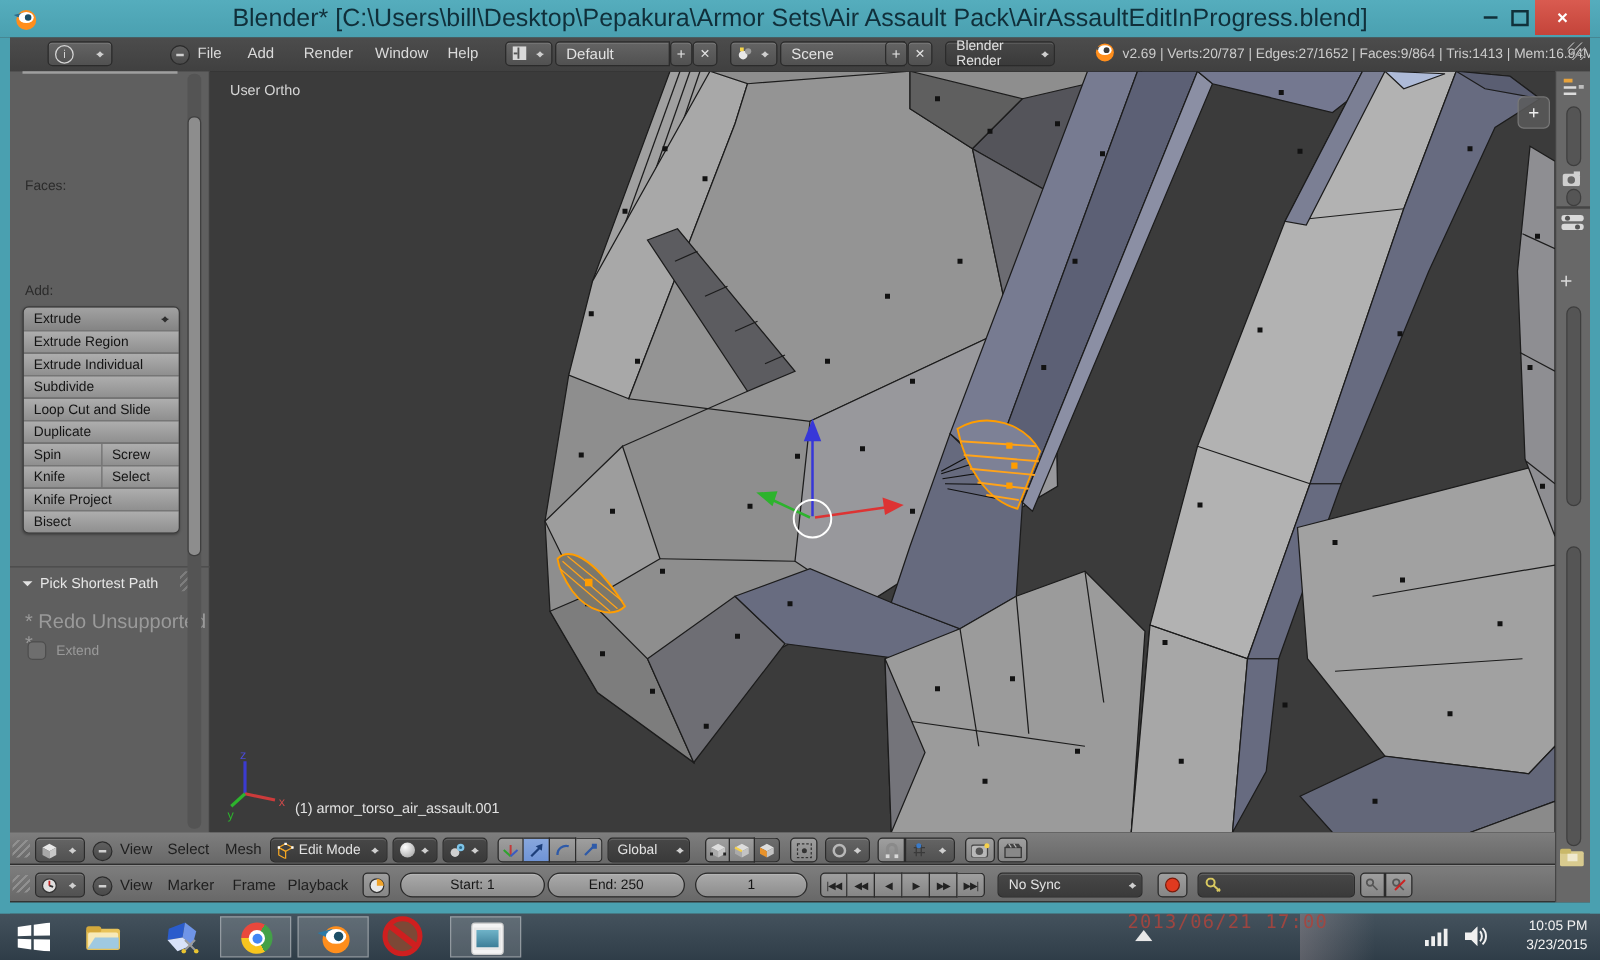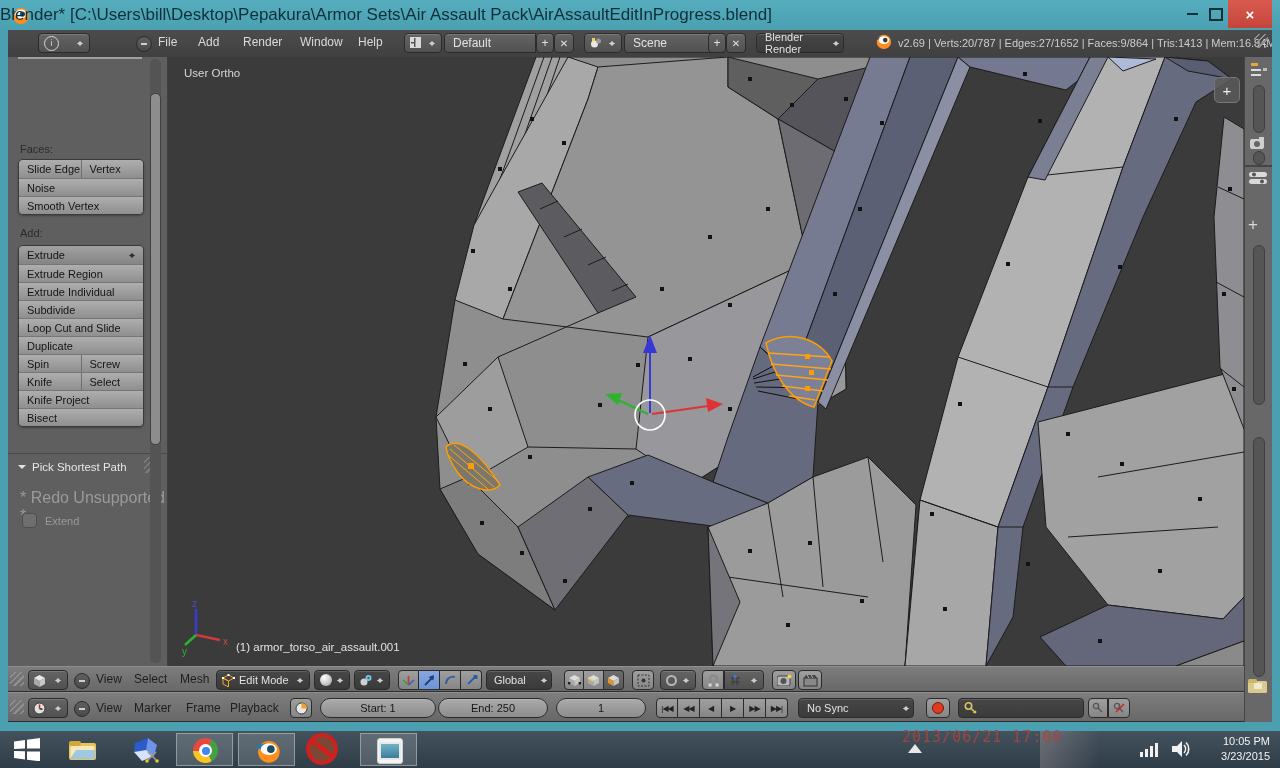--- a/index.html
+++ b/index.html
@@ -1,21 +1,21 @@
 <!DOCTYPE html>
 <html><head>
 <meta charset="utf-8">
 <style>
   html,body{margin:0;padding:0}
   body{width:1280px;height:768px;position:relative;overflow:hidden;background:#3c3c3c;
        font-family:"Liberation Sans",sans-serif;font-size:12px;-webkit-font-smoothing:antialiased}
   .abs{position:absolute}
   
   #titlebar{left:0;top:0;width:1280px;height:30px;background:linear-gradient(#55adbd,#4aa0b0)}
-  #titletext{width:100%;line-height:30px;color:#102f3a;font-size:17px;white-space:nowrap;overflow:hidden}
+  #titletext{width:100%;text-align:center;line-height:30px;color:#102f3a;font-size:20px;white-space:nowrap;overflow:hidden}
   .winbtn{top:0;height:28px;display:flex;align-items:center;justify-content:center;color:#10303a}
   #closebtn{left:1228px;width:44px;background:linear-gradient(#d95b50,#c4443a);color:#fff;font-size:15px;font-weight:bold}
   
   .pill{height:20px;border:1px solid #2b2b2b;border-radius:4px;background:linear-gradient(#646464,#515151);
         display:flex;align-items:center;box-shadow:inset 0 1px 0 rgba(255,255,255,.14);box-sizing:border-box;color:#e2e2e2}
   .pill.dark{background:linear-gradient(#474747,#3a3a3a)}
   .pill.light{background:linear-gradient(#aaaaaa,#8d8d8d);color:#161616;border-radius:10px;justify-content:center}
   .updn{display:inline-block;width:7px;height:11px;position:relative;margin:0 3px 0 auto;flex:none}
   .updn:before{content:"";position:absolute;top:0;left:0;border:3.5px solid transparent;border-bottom-color:#cfcfcf}
   .updn:after{content:"";position:absolute;bottom:0;left:0;border:3.5px solid transparent;border-top-color:#cfcfcf}
@@ -150,28 +150,20 @@
   <span class="abs" id="stats" style="left:890px">v2.69 | Verts:20/787 | Edges:27/1652 | Faces:9/864 | Tris:1413 | Mem:16.94M (0.11</span>
   <div class="abs grip" style="left:1246px;top:4px;width:14px;height:14px"></div>
 </div>
 
 <div class="abs" id="toolshelf">
   <div class="abs" style="left:10px;top:0;width:124px;height:2px;background:#9f9f9f"></div>
 
 
   <span class="shelflabel" style="top:86px">Faces:</span>
 
-  <div class="stack" style="top:102px">
-    <div class="trow split">
-      <div>Slide Edge</div>
-      <div>Vertex</div>
-    </div>
-    <div class="trow">Noise</div>
-    <div class="trow">Smooth Vertex</div>
-  </div>
 
   <span class="shelflabel" style="top:170px">Add:</span>
 
   <div class="stack" style="top:188px">
     <div class="trow" style="background:linear-gradient(#a2a2a2,#848484);padding-right:4px">
       <span>Extrude</span>
       <span class="updn dk"></span>
     </div>
     <div class="trow">Extrude Region</div>
     <div class="trow">Extrude Individual</div>

